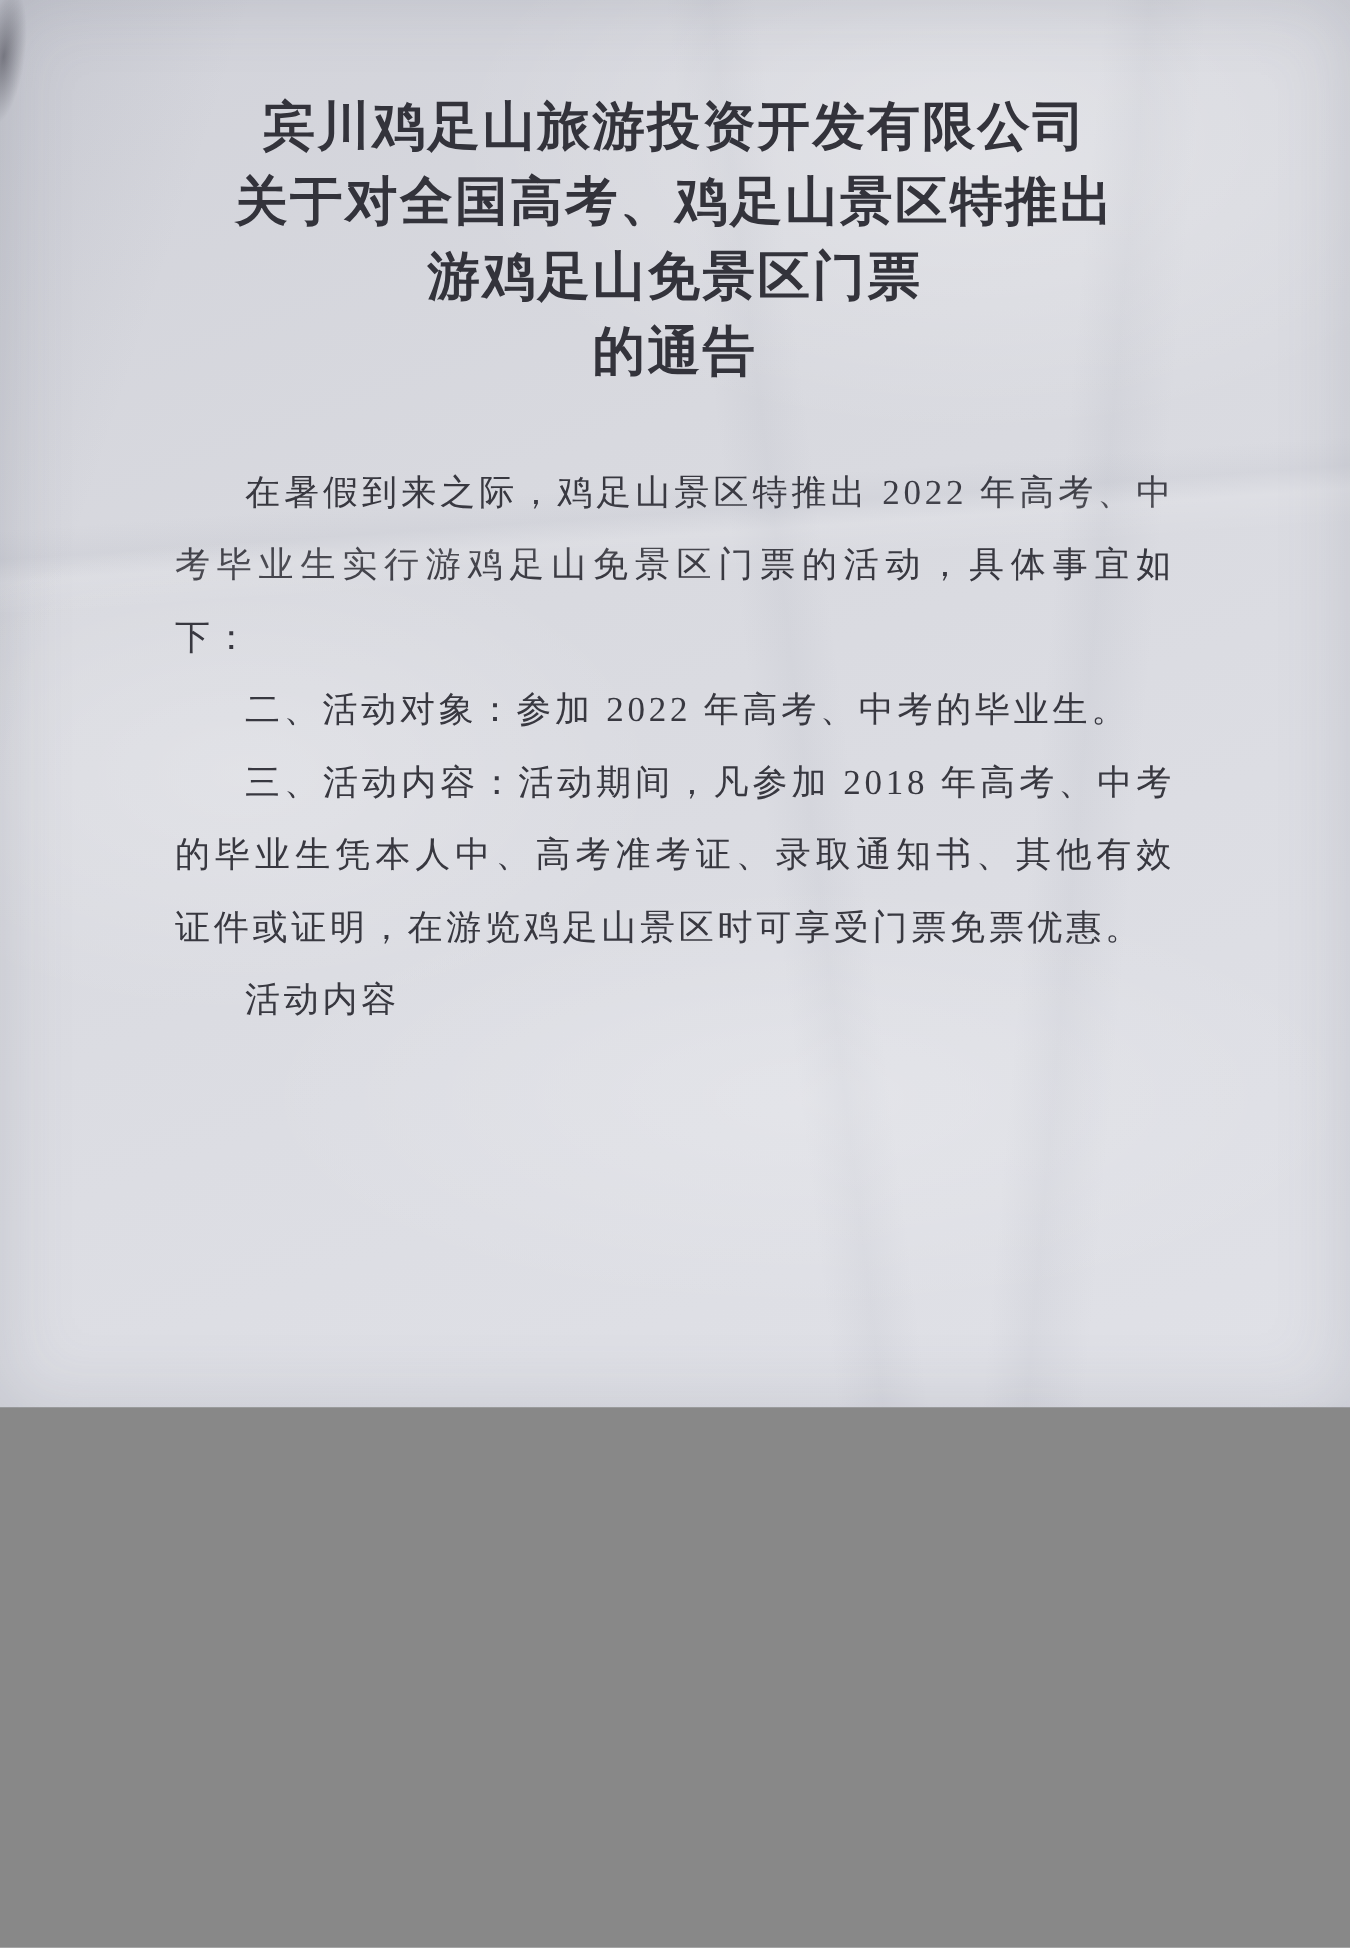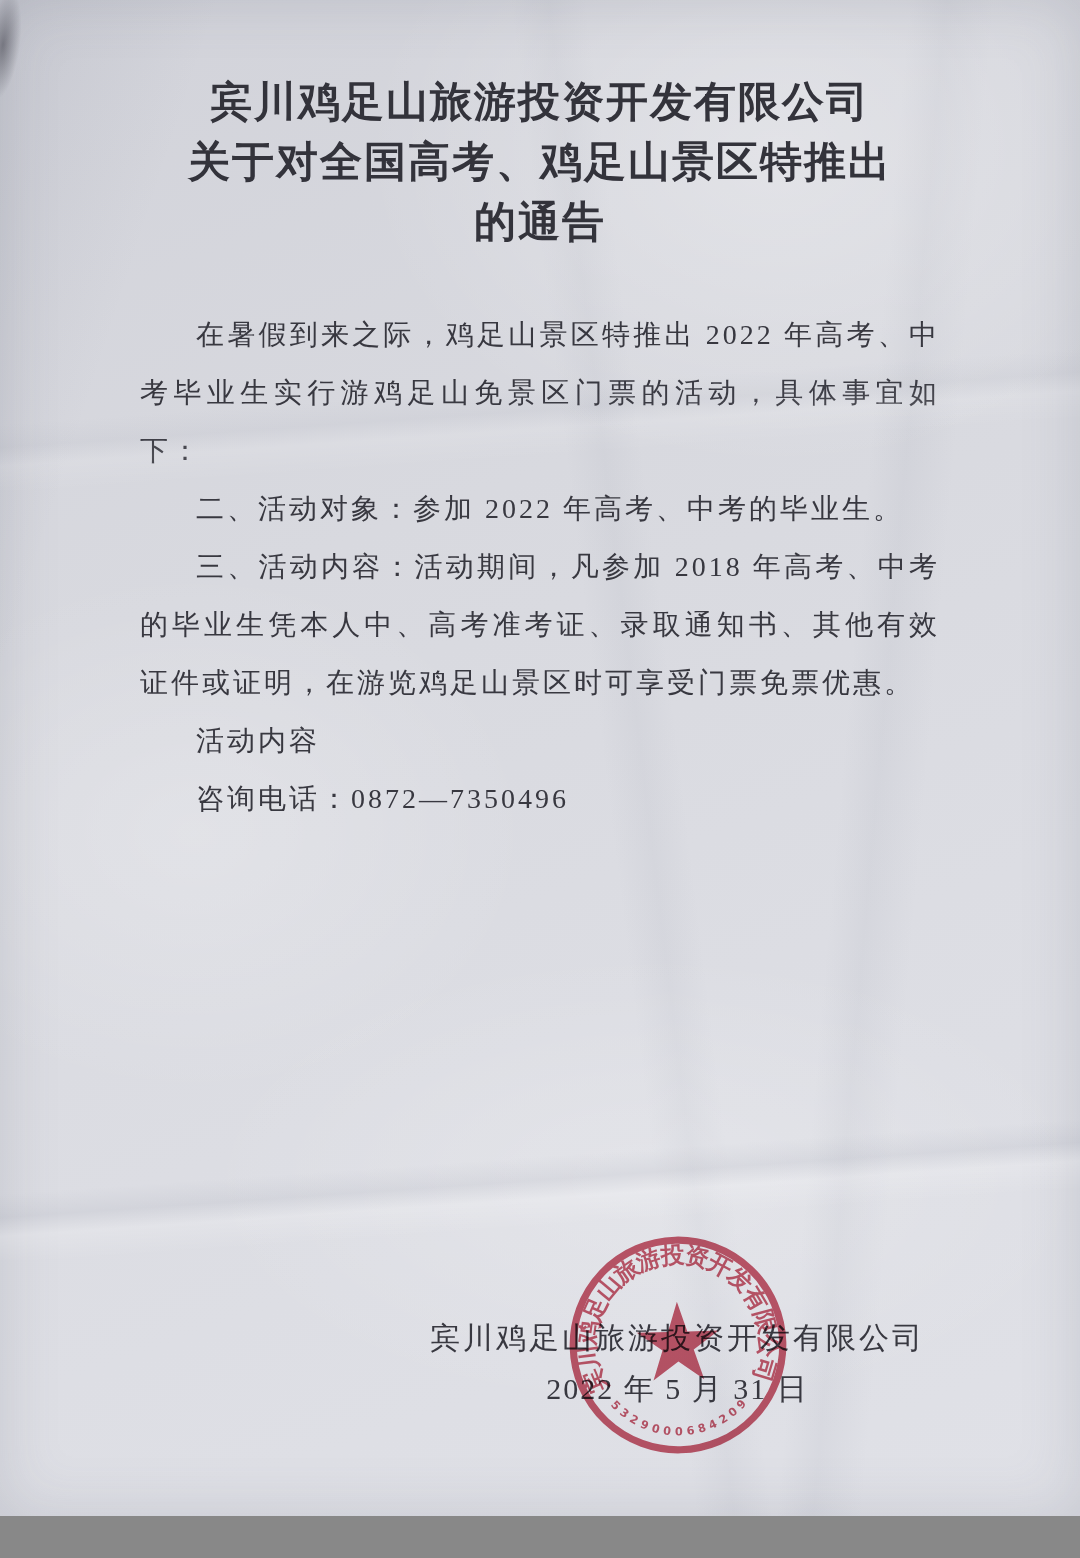--- a/index.html
+++ b/index.html
@@ -1,18 +1,18 @@
 <!DOCTYPE html>
 <html><head>
 <meta charset="utf-8">
 <style>
   html,body{margin:0;padding:0;background:#888;}
   .photo{
     position:relative;
-    width:1080px;height:1516px;
+    width:1080px;height:1126px;
     margin:0 auto;
     overflow:hidden;
     font-family:"Liberation Serif","DejaVu Serif",serif;
     color:#383840;
     background:
       radial-gradient(ellipse 55% 30% at 72% 10%, rgba(255,255,255,.30), rgba(255,255,255,0) 70%),
       radial-gradient(ellipse 45% 25% at 18% 55%, rgba(255,255,255,.22), rgba(255,255,255,0) 70%),
       radial-gradient(ellipse 60% 22% at 60% 78%, rgba(255,255,255,.20), rgba(255,255,255,0) 70%),
       linear-gradient(108deg, rgba(110,115,132,.12) 0%, rgba(110,115,132,0) 14%),
       linear-gradient(83deg, rgba(255,255,255,0) 55%, rgba(130,135,152,.07) 58%, rgba(255,255,255,0) 61%),
@@ -74,29 +74,29 @@
 <body>
 
 <div class="photo">
   <div class="corner-shadow"></div>
   <div class="crease" style="top:1100px"></div>
   <div class="crease" style="top:330px;opacity:.6"></div>
 
   <div class="title-block">
     <div>宾川鸡足山旅游投资开发有限公司</div>
     <div>关于对全国高考、鸡足山景区特推出</div>
+    <div>游鸡足山免景区门票</div>
     <div>的通告</div>
   </div>
 
   <div class="body-block">
     <p>在暑假到来之际，鸡足山景区特推出 2022 年高考、中考毕业生实行游鸡足山免景区门票的活动，具体事宜如下：</p>
     <p>二、活动对象：参加 2022 年高考、中考的毕业生。</p>
     <p>三、活动内容：活动期间，凡参加 2018 年高考、中考的毕业生凭本人中、高考准考证、录取通知书、其他有效证件或证明，在游览鸡足山景区时可享受门票免票优惠。</p>
     <p>活动内容</p>
-    <p>咨询电话：0872—7350496</p>
   </div>
 
   <div class="signature">
     <div class="company">宾川鸡足山旅游投资开发有限公司</div>
     <div class="date">2022 年 5 月 31 日</div>
   </div>
 
   <div class="stamp">
     <svg viewBox="0 0 220 220">
       <defs>

